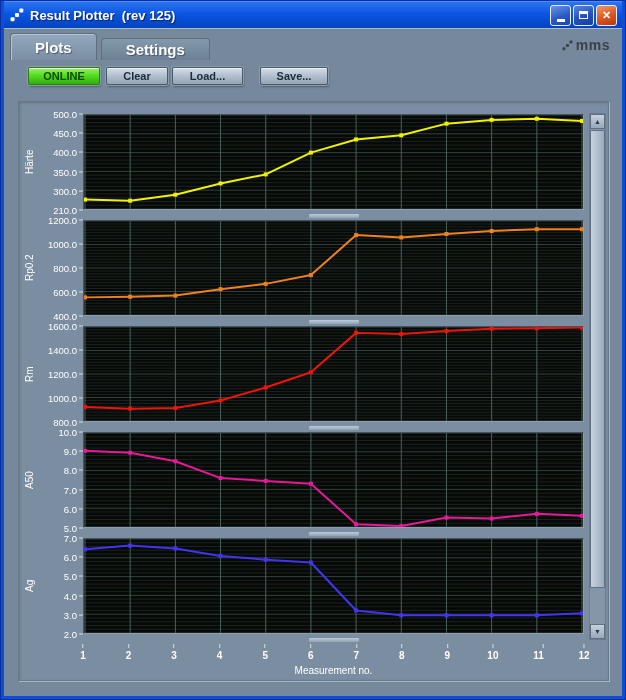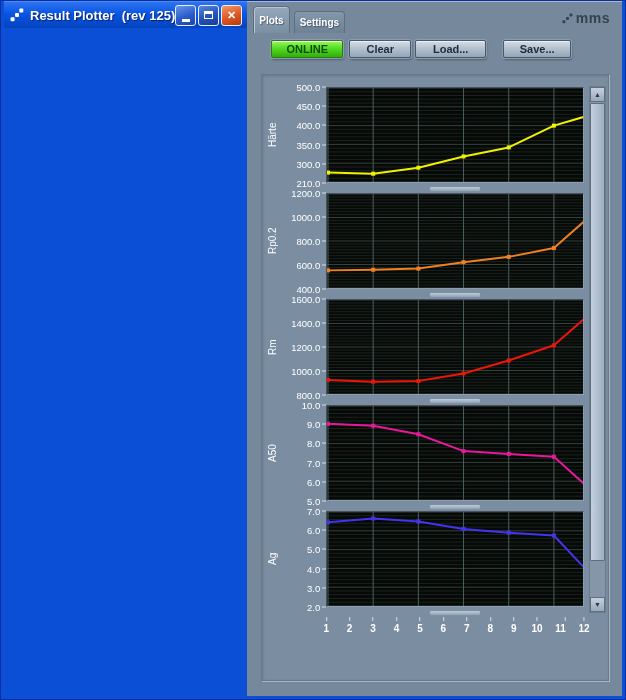--- a/index.html
+++ b/index.html
@@ -1,38 +1,38 @@
 <!DOCTYPE html>
 <html><head>
 <meta charset="utf-8">
 <style>
   html,body{margin:0;padding:0;background:#3a4a5a;font-family:"Liberation Sans",sans-serif;}
   *{box-sizing:border-box;}
-  .window{width:626px;height:700px;background:#0a4fd6;border:1px solid #0b2da0;padding:0 3px 3px;display:flex;flex-direction:row;}
+  .window{width:626px;height:700px;background:#0a4fd6;border:1px solid #0b2da0;padding:0 3px 3px;display:flex;flex-direction:column;}
   
   .titlebar{height:27px;display:flex;align-items:center;padding:0 5px 0 6px;
     background:linear-gradient(180deg,#2d74f0 0%,#0a55e4 45%,#0443bе 100%);
     background:linear-gradient(180deg,#2d74f0 0%,#0a55e4 45%,#0443be 100%);
     border-top:1px solid #4a8cf8;}
   .title-text{color:#fff;font-weight:bold;font-size:13px;margin-left:6px;white-space:pre;
     text-shadow:1px 1px 1px rgba(0,0,40,.6);flex:1;}
   .wbtns{display:flex;gap:2px;}
   .wbtn{width:21px;height:21px;border-radius:3px;border:1px solid #e6eefc;display:flex;align-items:center;justify-content:center;
     color:#fff;font-weight:bold;font-size:11px;line-height:1;cursor:default;}
   .wbtn.min,.wbtn.max{background:linear-gradient(160deg,#6a96ea 0%,#2a5ac8 55%,#1c48ac 100%);}
   .wbtn.max{background:linear-gradient(160deg,#5a86dc 0%,#2450b8 55%,#163e9c 100%);}
   .wbtn.close{background:linear-gradient(160deg,#f09a66 0%,#dd5520 55%,#b23a10 100%);}
   .glyph-min{display:block;width:8px;height:3px;background:#fff;margin-top:10px;}
   .glyph-max{display:block;width:9px;height:8px;border:1px solid #fff;border-top:3px solid #fff;}
   
   .body{flex:1;position:relative;background:#75889c;border-top:1px solid #a9bac9;}
   
   .tabrow{position:absolute;top:4px;left:6px;display:flex;align-items:flex-end;gap:4px;height:27px;}
   .tab{border:1px solid #5d6e7f;border-bottom:none;border-radius:4px 4px 0 0;color:#fff;font-weight:bold;
-    font-size:10px;padding:0 5px;display:flex;align-items:center;text-shadow:1px 1px 1px rgba(0,0,30,.4);}
+    font-size:15px;padding:0 24px;display:flex;align-items:center;text-shadow:1px 1px 1px rgba(0,0,30,.4);}
   .tab.active{height:27px;background:linear-gradient(180deg,#93a8bc,#7b8fa3);box-shadow:inset 1px 1px 0 #b7c6d4;}
   .tab.inactive{height:22px;background:linear-gradient(180deg,#8498ac,#6d8195);}
   .mms{position:absolute;top:8px;right:12px;display:flex;align-items:center;gap:3px;
     color:#39424c;font-weight:bold;font-size:14px;letter-spacing:.5px;}
   
   .toolbar{position:absolute;top:38px;left:0;right:0;height:24px;}
   .btn{position:absolute;height:18px;border:1px solid #49596a;border-radius:2px;color:#1b2b3c;font-weight:bold;
     font-size:11px;font-family:"Liberation Sans",sans-serif;
     background:linear-gradient(180deg,#d5dee8 0%,#b4c2d0 45%,#93a5b7 100%);
     box-shadow:inset 0 1px 0 #eaf0f6,0 0 0 1px #8a9cae,1px 2px 2px rgba(0,0,0,.3);}
@@ -612,20 +612,21 @@
             </span>
             <span class="xtick" style="left: 90.9091%; align-items: flex-end;">
               <i></i>
               <b>11</b>
             </span>
             <span class="xtick" style="left: 100%;">
               <i></i>
               <b>12</b>
             </span>
           </div>
+        <div class="xaxis-label">Measurement no.</div>
       </div>
 
       <div class="scrollbar">
         <div class="sb-btn up">
             <span>▲</span>
           </div>
         <div class="sb-thumb"></div>
         <div class="sb-btn down">
             <span>▼</span>
           </div>

